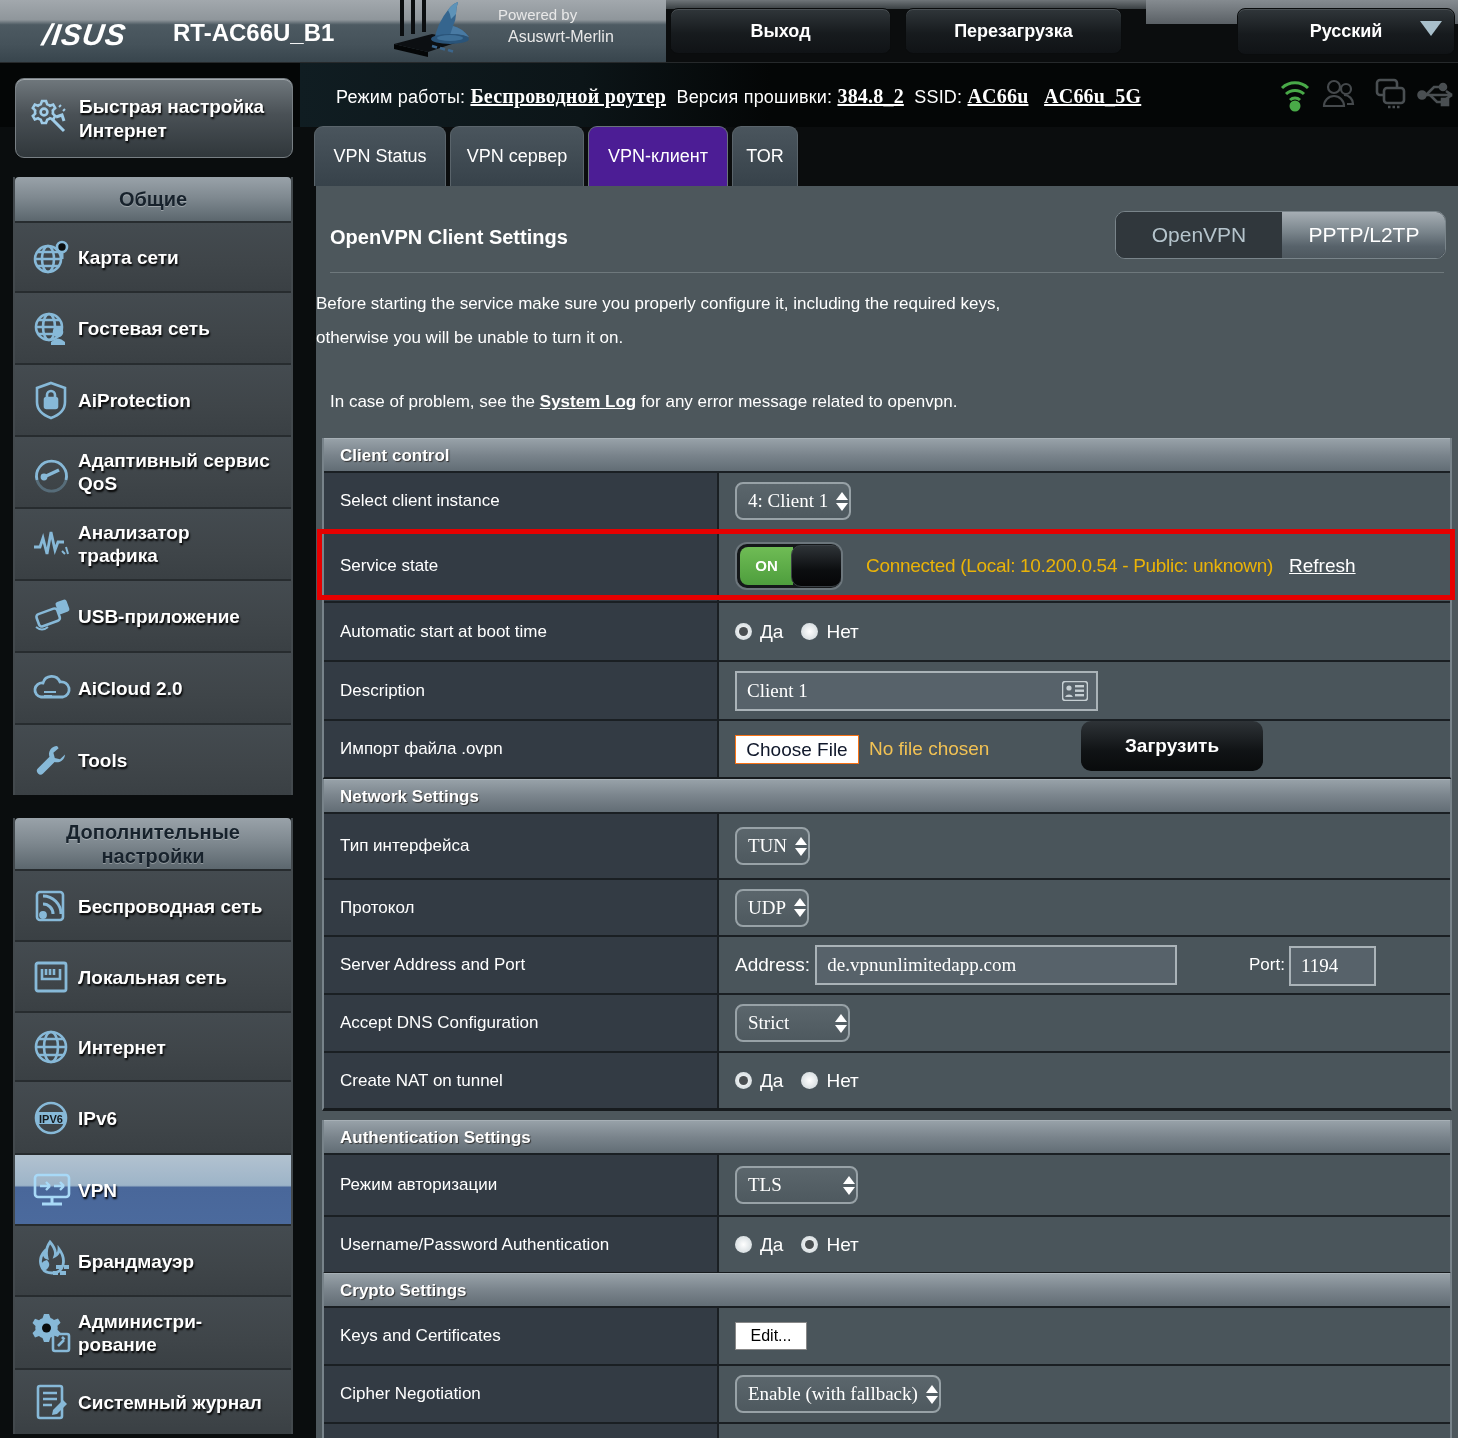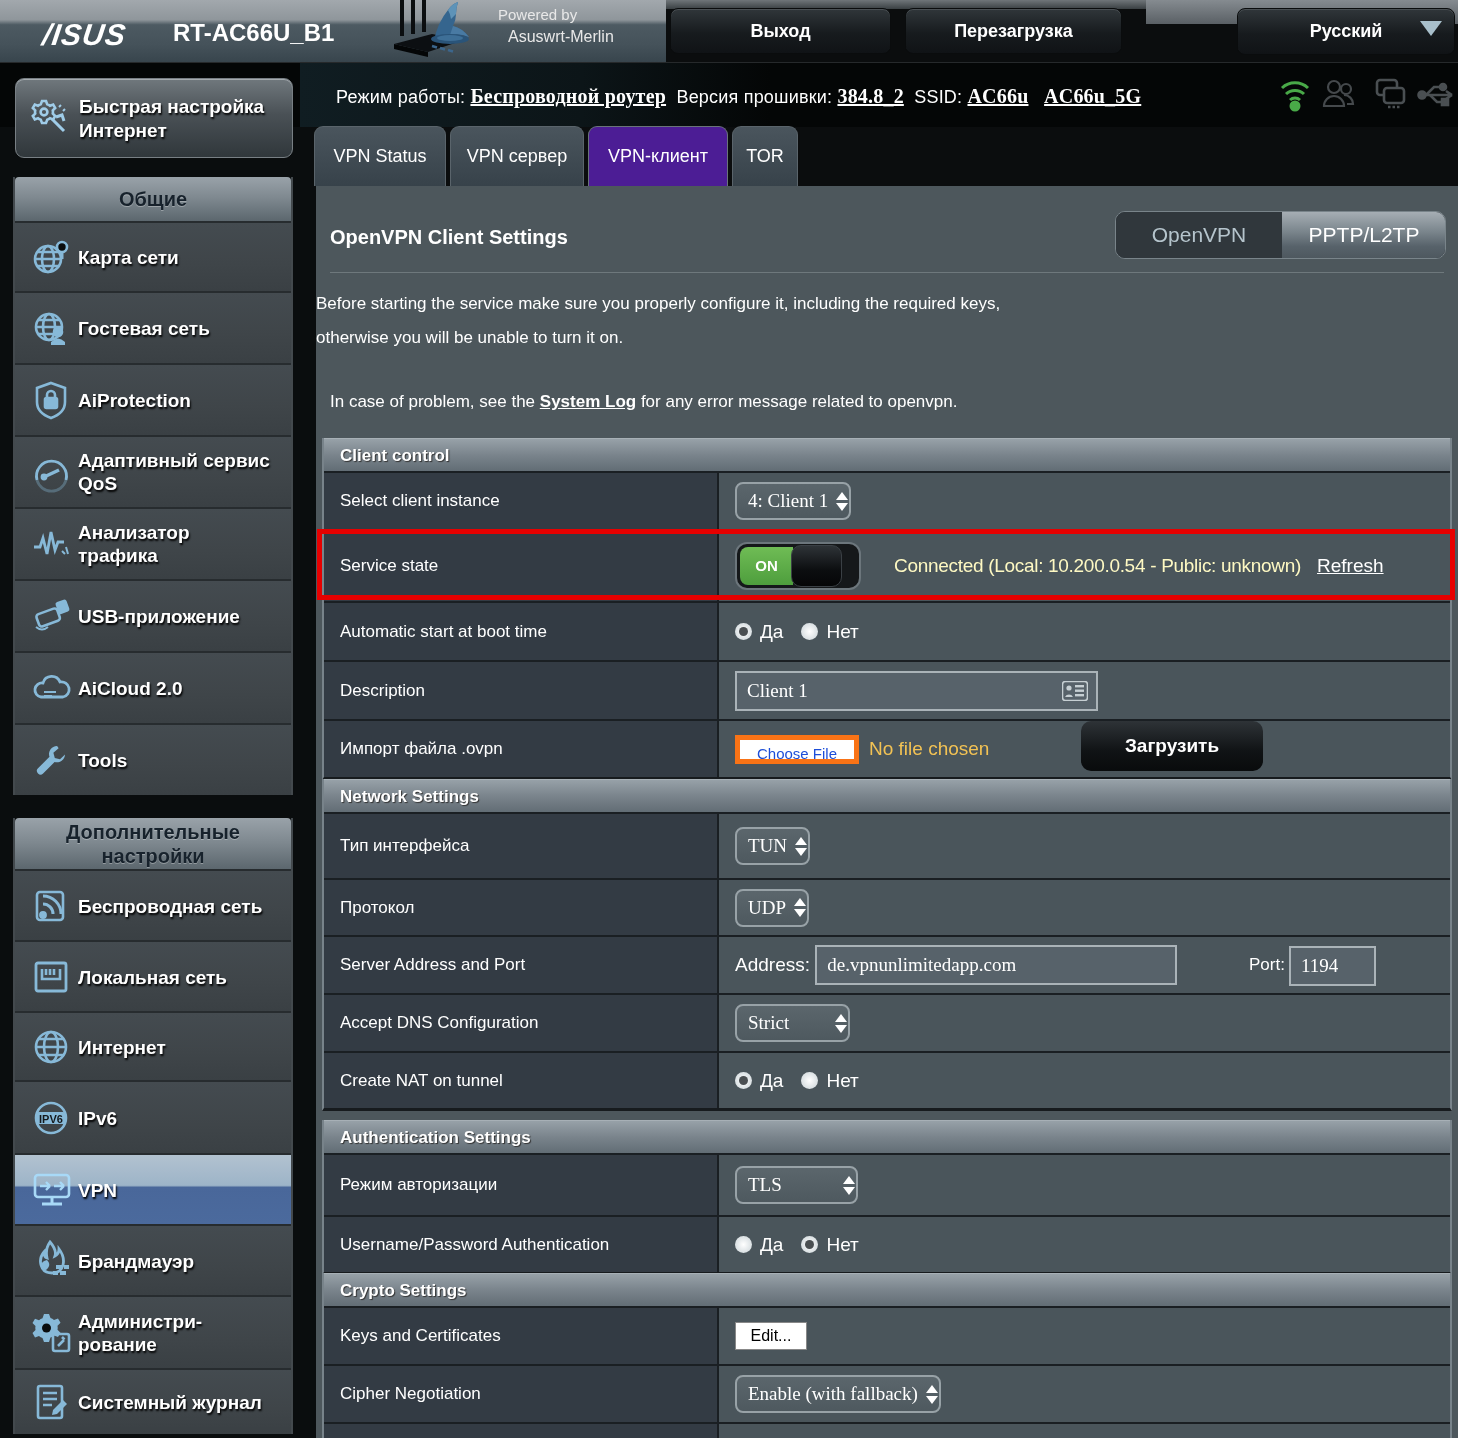--- a/index.html
+++ b/index.html
@@ -106,21 +106,21 @@
   .tinput { background:#57626a; border:2px solid #aab3b8; color:#fff;
     font-family:"Liberation Serif", serif; font-size:19px; padding:0 10px; }
   .radio { display:inline-block; width:17px; height:17px; border-radius:50%;
     background:radial-gradient(#ffffff, #c9d2d6); vertical-align:middle; position:relative; }
   .radio.on::after { content:""; position:absolute; left:4px; top:4px; width:9px; height:9px;
     border-radius:50%; background:#4a4f52; }
   .rlabel { font-size:19px; color:#fff; margin:0 18px 0 8px; vertical-align:middle; }
 
   #redbox { left:1px; top:343px; width:1138px; height:71px; border:5px solid #e60000; z-index:5; }
 
-  .toggle { position:relative; width:126px; height:48px; border-radius:12px;
+  .toggle { position:relative; width:108px; height:48px; border-radius:12px;
     background:#15181a; border:2px solid #6c767c; overflow:hidden; }
   .toggle .on { position:absolute; left:3px; top:3px; width:53px; height:38px;
     background:linear-gradient(#6fbc55, #4e9e3d); border-radius:8px 0 0 8px;
     color:#fff; font-weight:bold; font-size:15px; text-align:center; line-height:38px; }
   .toggle .knob { position:absolute; left:54px; top:1px; width:51px; height:42px;
     background:linear-gradient(#2e3337, #0c0e10 60%, #050607); border-radius:10px;
     border:1px solid #3a4045; }
 </style>
 </head>
 <body>
@@ -363,21 +363,21 @@
                 </span></span>
             </div>
         </div>
         <div class="frow" style="height:72px;">
           <div class="fl">Service state</div>
           <div class="fv">
             <div class="toggle">
                 <div class="on">ON</div>
                 <div class="knob"></div>
               </div>
-            <span style="color:#fef9c3; font-size:19px; margin-left:33px; letter-spacing:-0.3px;">Connected (Local: 10.200.0.54 - Public: unknown)</span>
+            <span style="color:#eab308; font-size:19px; margin-left:23px; letter-spacing:-0.3px;">Connected (Local: 10.200.0.54 - Public: unknown)</span>
             <span style="font-size:19px; text-decoration:underline; margin-left:16px;">Refresh</span>
           </div>
         </div>
         <div class="frow" style="height:59px;">
           <div class="fl">Automatic start at boot time</div>
           <div class="fv">
               <span class="radio on"></span>
               <span class="rlabel">Да</span>
               <span class="radio"></span>
               <span class="rlabel">Нет</span>
@@ -393,21 +393,21 @@
     <path d="M3 16 a4.5 4.5 0 0 1 8 0 z" fill="#c6cfd3"></path>
     <rect x="13" y="4" width="9" height="2.4" fill="#c6cfd3"></rect>
     <rect x="13" y="8.5" width="9" height="2.4" fill="#c6cfd3"></rect>
     <rect x="13" y="13" width="9" height="2.4" fill="#c6cfd3"></rect>
   </svg></span>
             </div>
         </div>
         <div class="frow" style="height:58px;">
           <div class="fl">Импорт файла .ovpn</div>
           <div class="fv">
-            <span style="display:inline-block; width:124px; height:29px; background:#fff; border:5px solid #f97316; color:#1d4ed8; font-size:15px; text-align:center; line-height:27px;">Choose File</span>
+            <span style="display:inline-block; width:124px; height:29px; background:#fff; border:1px solid #f97316; color:#0f172a; font-size:19px; text-align:center; line-height:27px;">Choose File</span>
             <span style="color:#f2c254; font-size:19px; margin-left:10px;">No file chosen</span>
             <span style="position:absolute; left:362px; top:0px; width:182px; height:50px; background:linear-gradient(#2e3337, #101315 60%, #090b0c); border-radius:10px; color:#fff; font-weight:bold; font-size:19px; text-align:center; line-height:50px;">Загрузить</span>
           </div>
         </div>
       </div>
       <div id="redbox" class="abs"></div>
 
       <div class="ftable abs" style="top:593px;">
         <div class="thead">Network Settings</div>
         <div class="frow" style="height:66px;">

